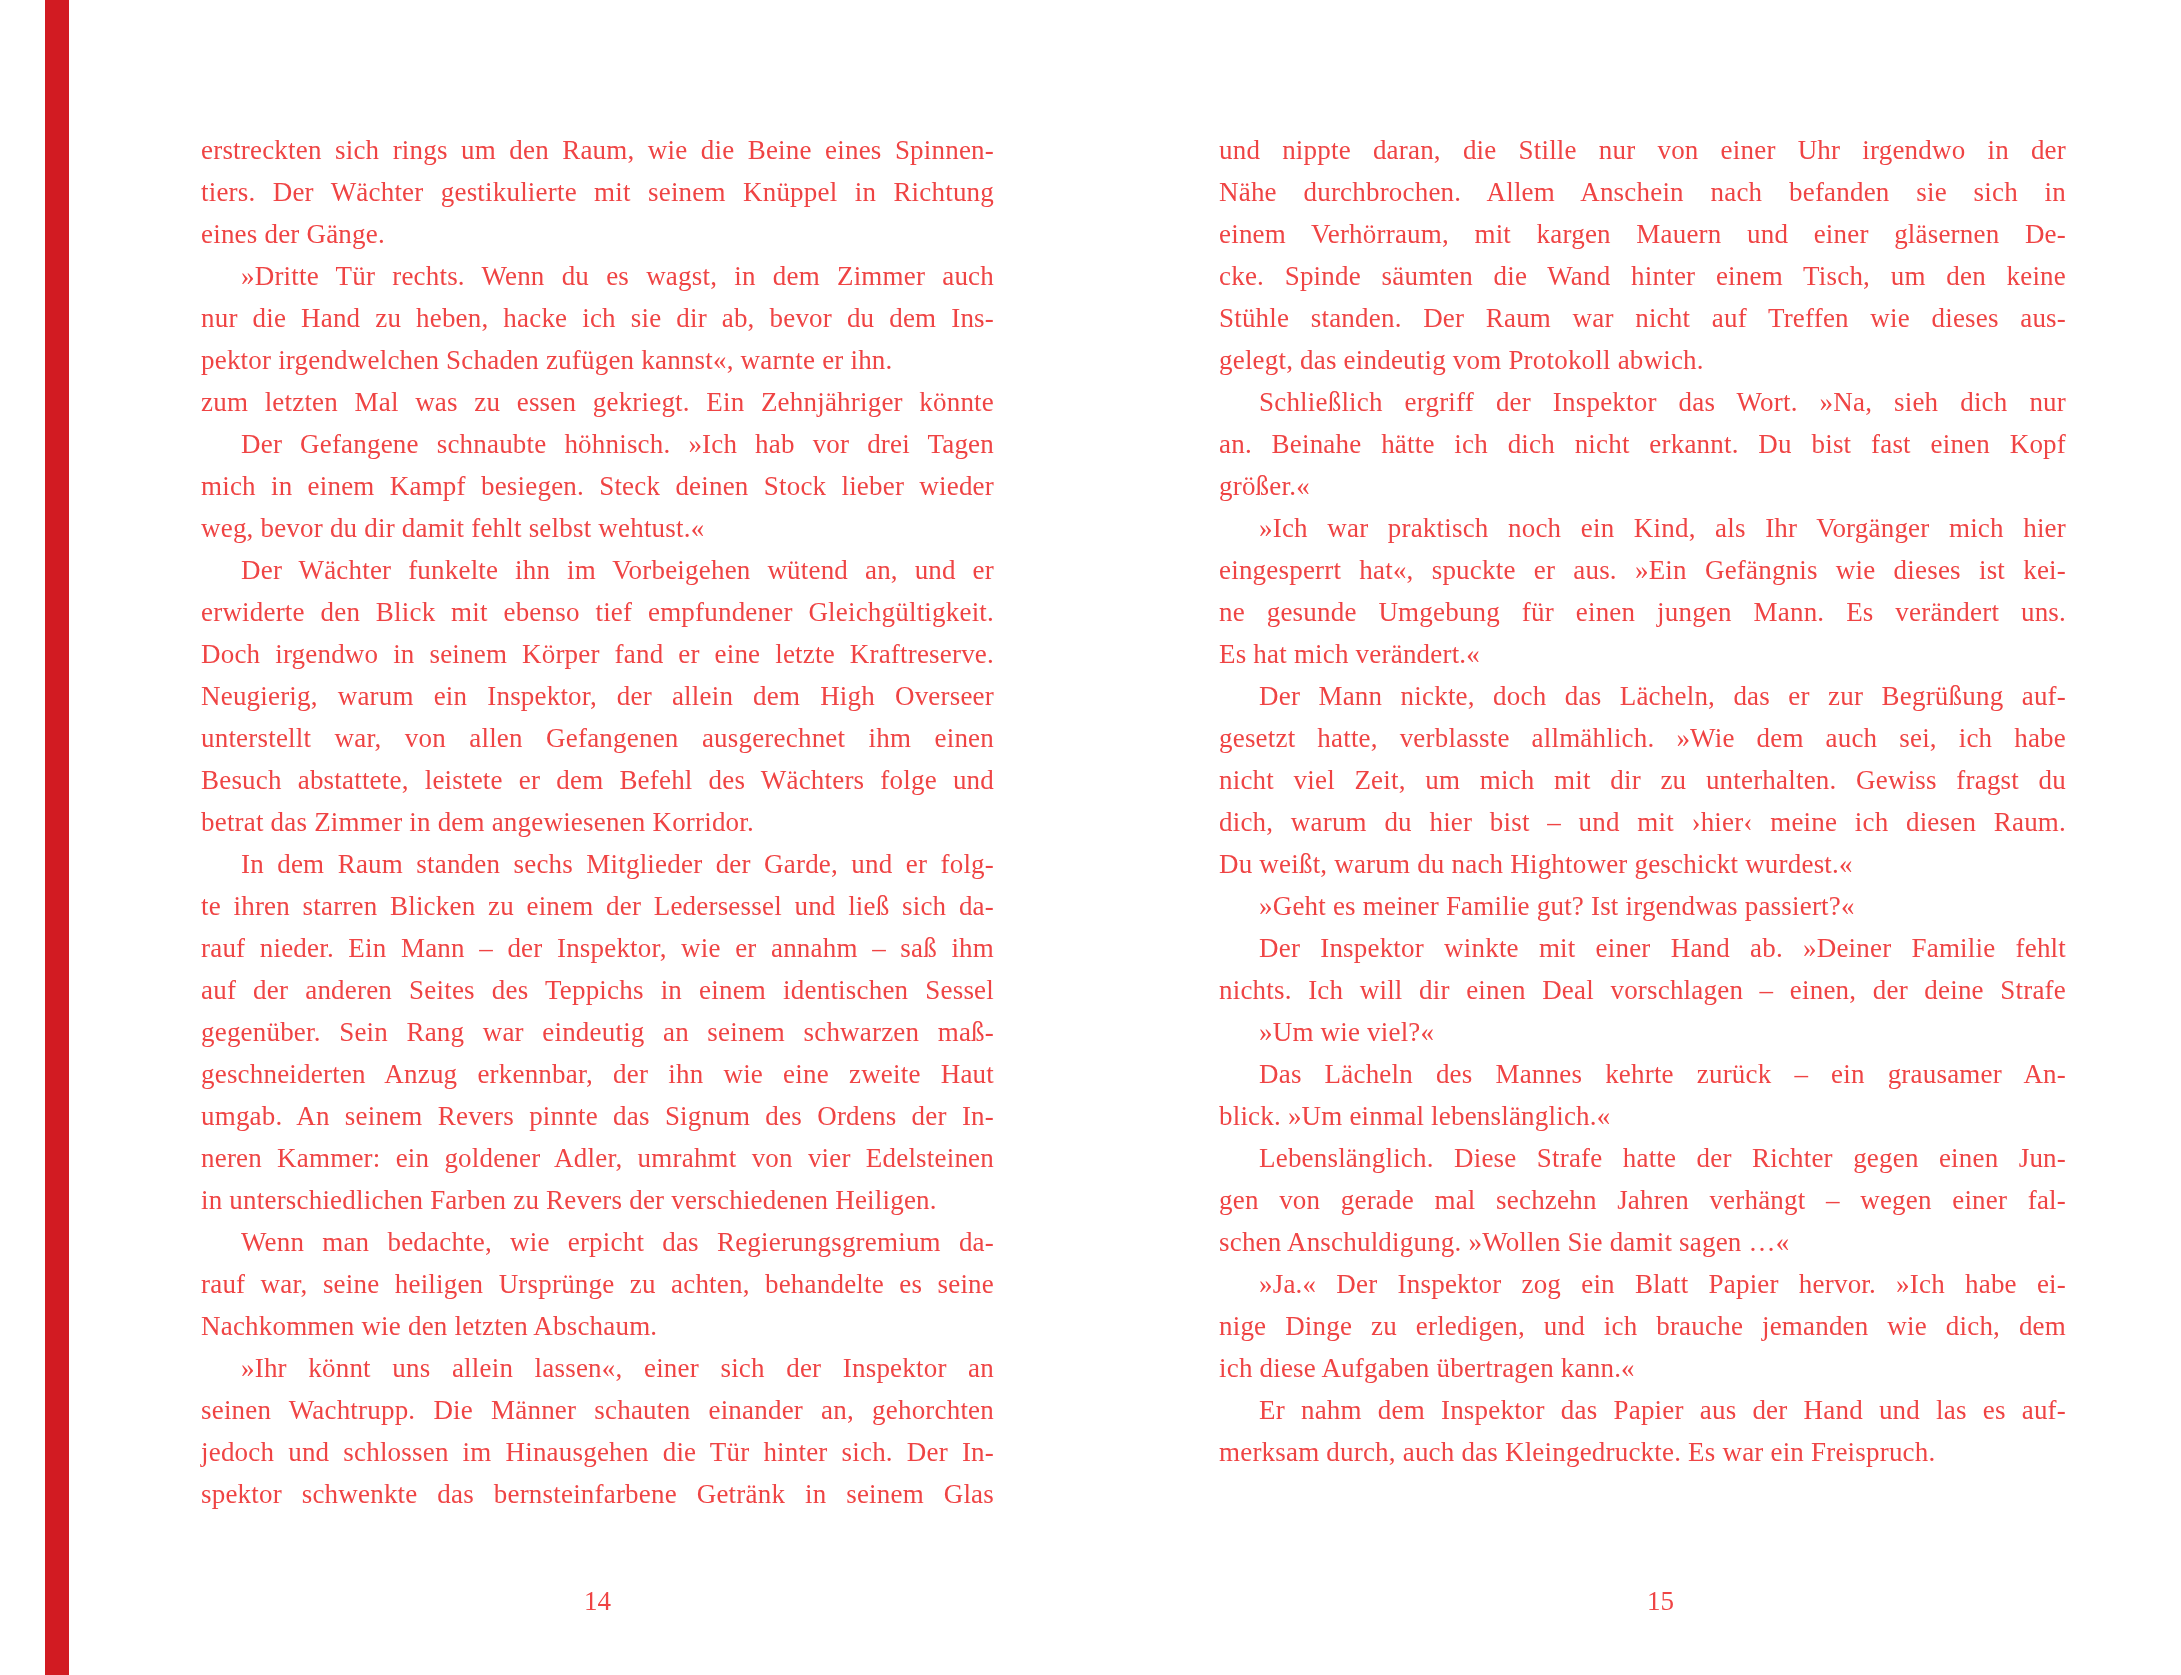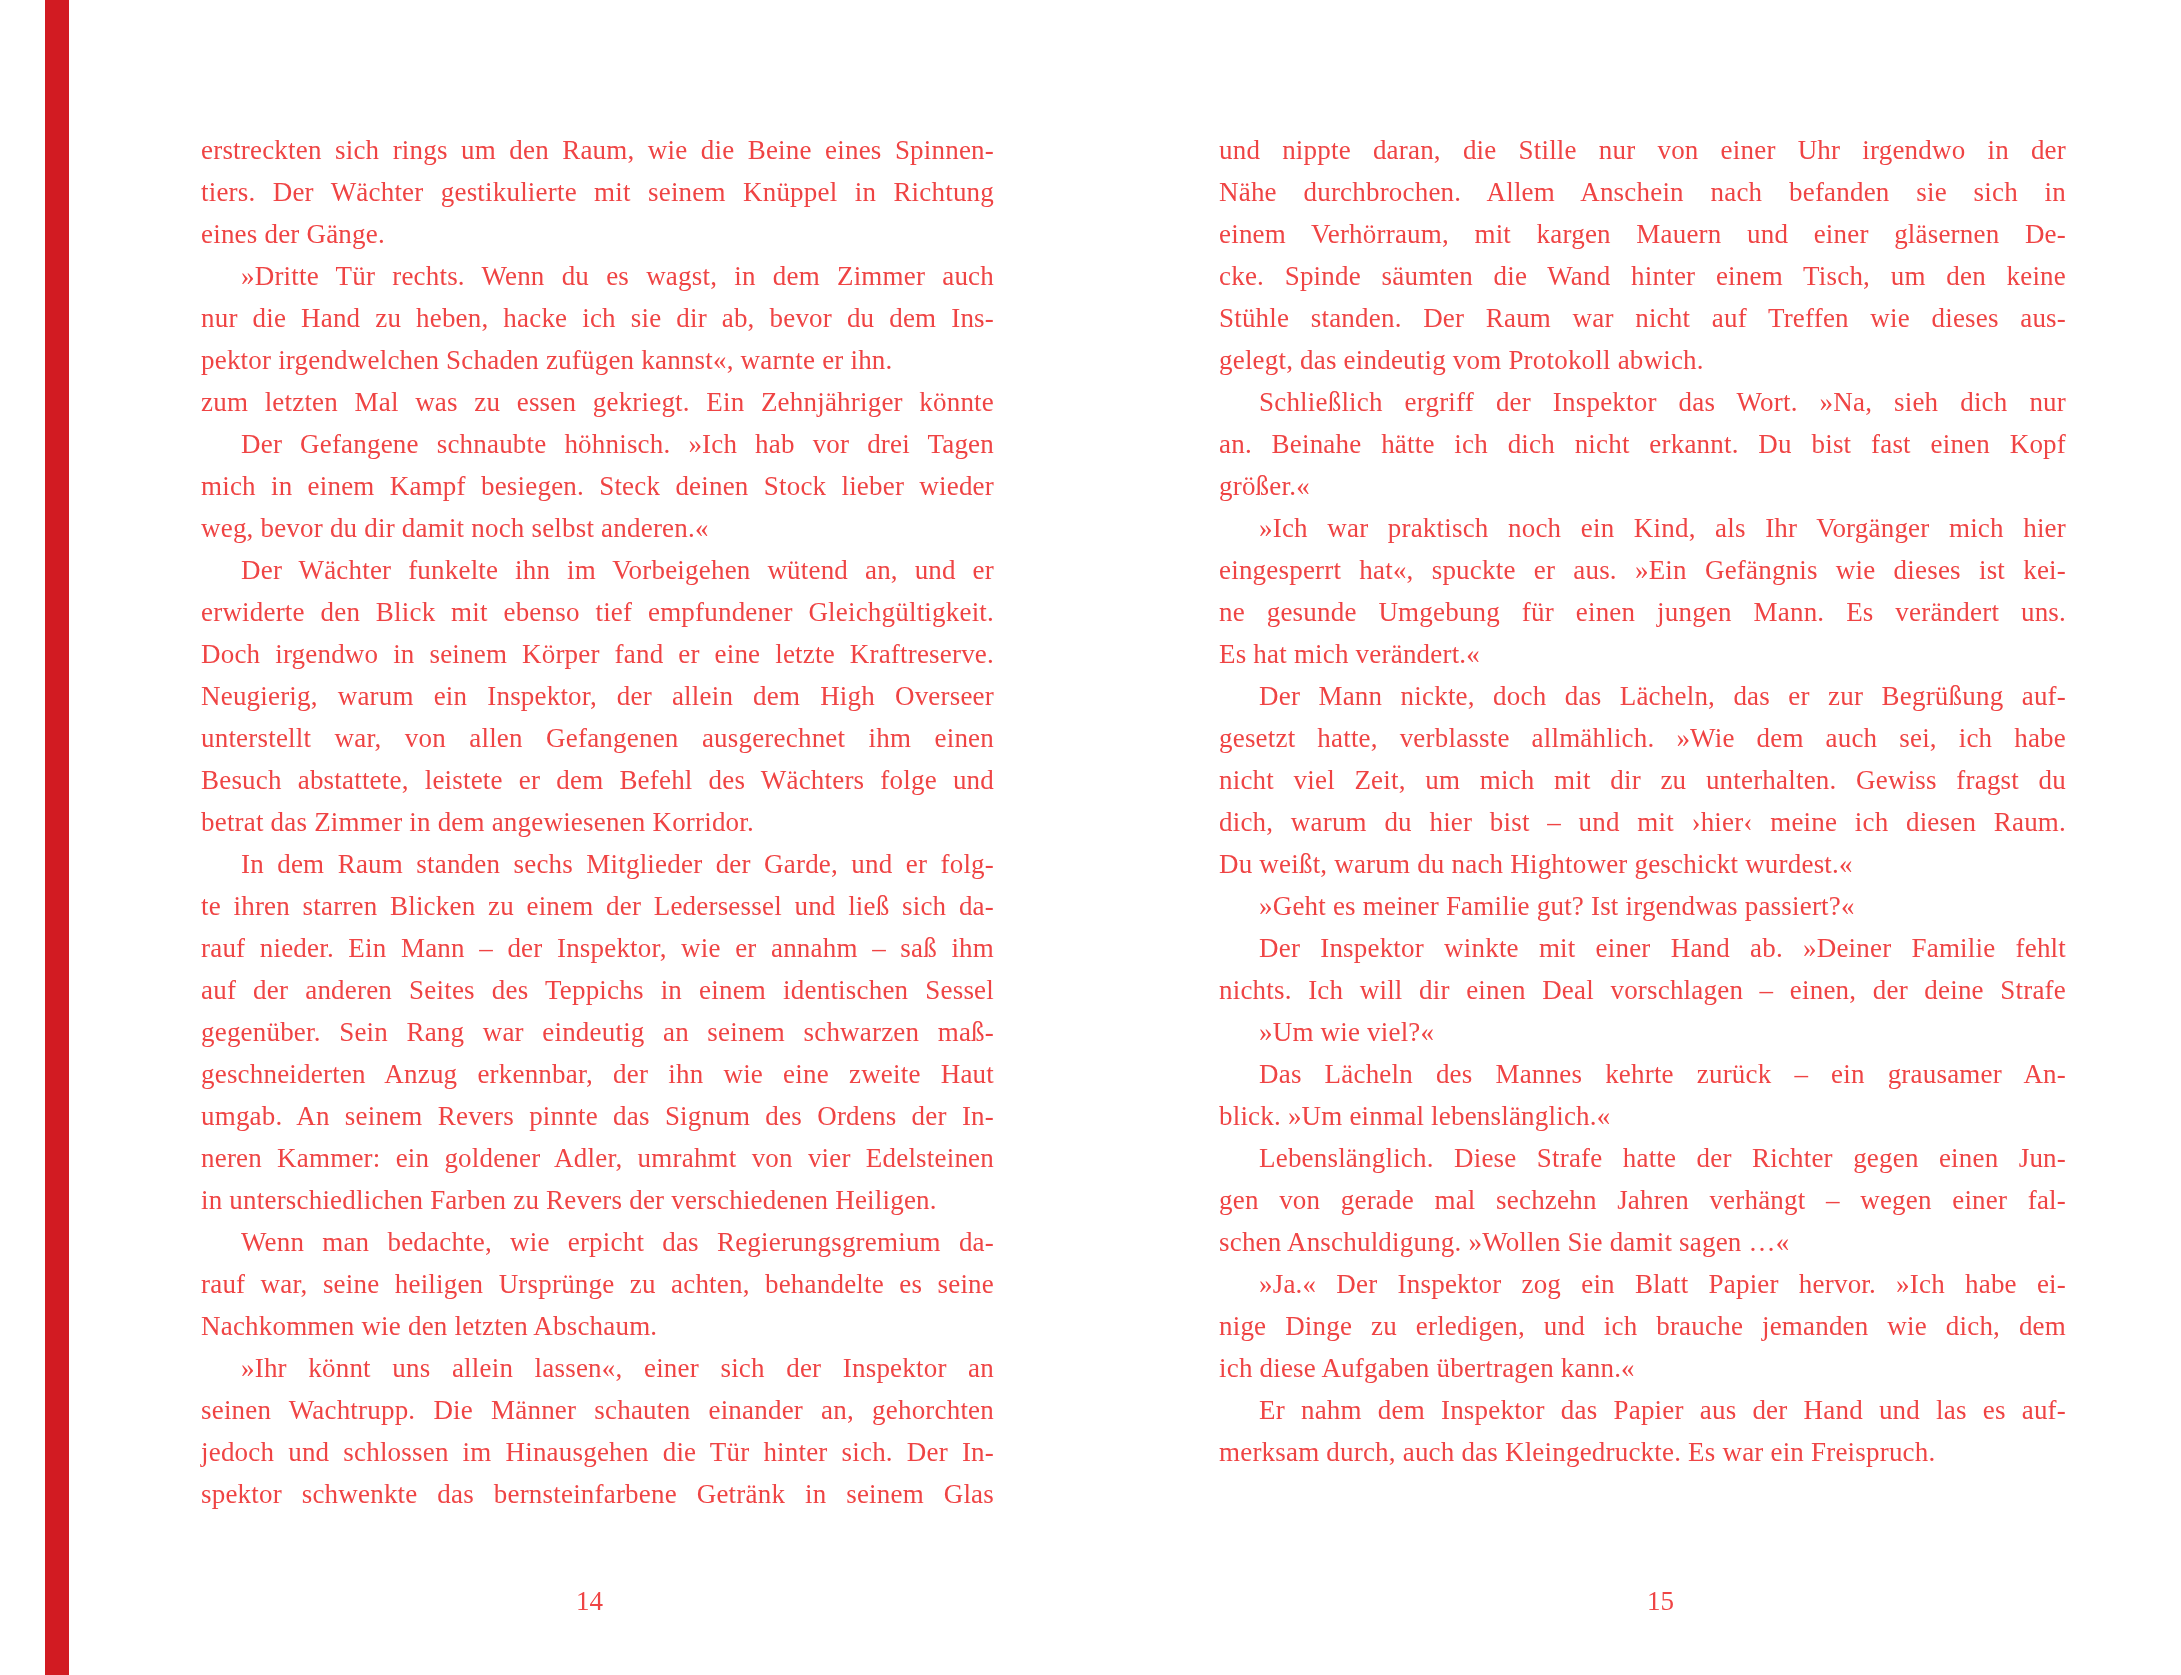--- a/index.html
+++ b/index.html
@@ -30,41 +30,41 @@
   .line { text-align: left; white-space: normal; }
   .line.j { text-align: justify; text-align-last: justify; }
   .line.ind { text-indent: 40px; }
   .folio {
     position: absolute;
     top: 1580px;
     font-size: 27px;
     line-height: 42px;
     text-align: center;
   }
-  #folio-left  { left: 148px;  width: 793px; }
+  #folio-left  { left: 156px;  width: 793px; }
   #folio-right { left: 1192px; width: 847px; }
 </style>
 </head>
 <body>
 
 <div class="screen">
 
   <div class="cover-edge" style="background: rgb(210, 27, 34);"></div>
 
   <div class="textblock" id="text-left">
       <div class="line j">erstreckten sich rings um den Raum, wie die Beine eines Spinnen-</div>
       <div class="line j">tiers. Der Wächter gestikulierte mit seinem Knüppel in Richtung</div>
       <div class="line">eines der Gänge.</div>
       <div class="line j ind">»Dritte Tür rechts. Wenn du es wagst, in dem Zimmer auch</div>
       <div class="line j">nur die Hand zu heben, hacke ich sie dir ab, bevor du dem Ins-</div>
       <div class="line">pektor irgendwelchen Schaden zufügen kannst«, warnte er ihn.</div>
       <div class="line j">zum letzten Mal was zu essen gekriegt. Ein Zehnjähriger könnte</div>
       <div class="line j ind">Der Gefangene schnaubte höhnisch. »Ich hab vor drei Tagen</div>
       <div class="line j">mich in einem Kampf besiegen. Steck deinen Stock lieber wieder</div>
-      <div class="line">weg, bevor du dir damit noch selbst anderen.«</div>
+      <div class="line">weg, bevor du dir damit fehlt selbst wehtust.«</div>
       <div class="line j ind">Der Wächter funkelte ihn im Vorbeigehen wütend an, und er</div>
       <div class="line j">erwiderte den Blick mit ebenso tief empfundener Gleichgültigkeit.</div>
       <div class="line j">Doch irgendwo in seinem Körper fand er eine letzte Kraftreserve.</div>
       <div class="line j">Neugierig, warum ein Inspektor, der allein dem High Overseer</div>
       <div class="line j">unterstellt war, von allen Gefangenen ausgerechnet ihm einen</div>
       <div class="line j">Besuch abstattete, leistete er dem Befehl des Wächters folge und</div>
       <div class="line">betrat das Zimmer in dem angewiesenen Korridor.</div>
       <div class="line j ind">In dem Raum standen sechs Mitglieder der Garde, und er folg-</div>
       <div class="line j">te ihren starren Blicken zu einem der Ledersessel und ließ sich da-</div>
       <div class="line j">rauf nieder. Ein Mann – der Inspektor, wie er annahm – saß ihm</div>

